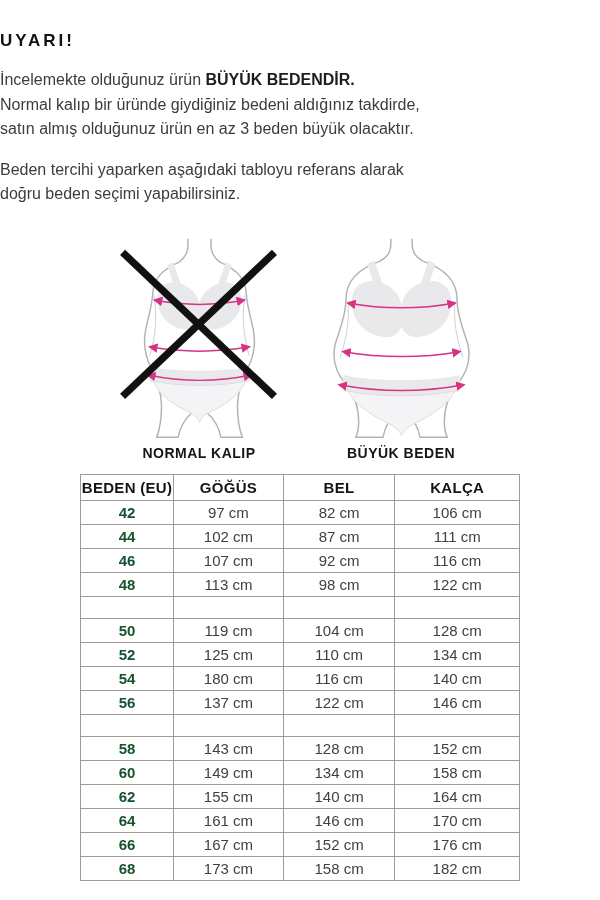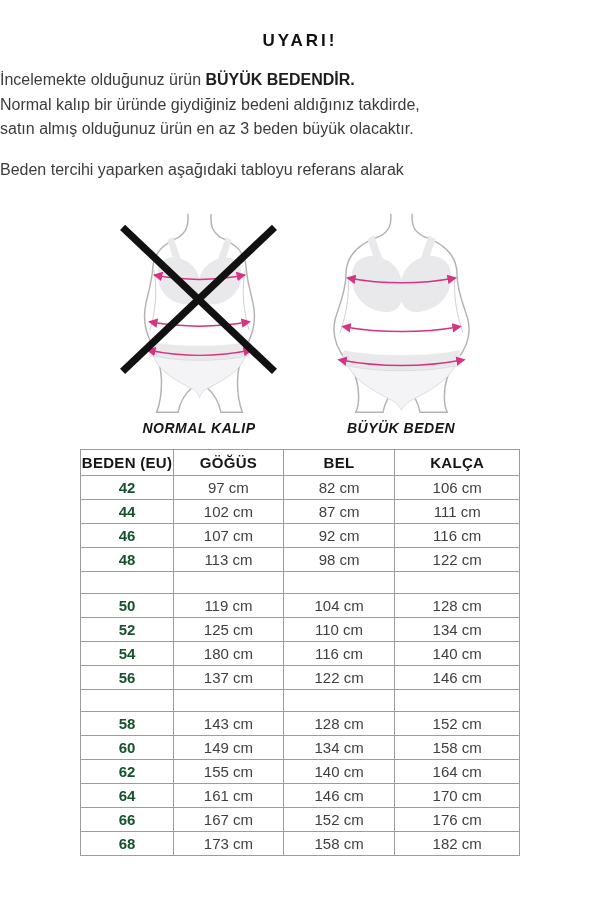--- a/index.html
+++ b/index.html
@@ -5,21 +5,21 @@
   html,body { margin:0; padding:0; }
   body {
     width:600px; height:900px;
     background:#ffffff;
     font-family:"Liberation Sans", sans-serif;
     color:#222;
     overflow:hidden;
   }
   .page-title {
     margin:31px 0 0 0;
-    text-align:center;
+    text-align:left;
     font-size:17px;
     font-weight:bold;
     letter-spacing:3px;
     color:#111;
   }
   .para {
     margin:0;
     text-align:left;
     font-size:16px;
     line-height:24.5px;
@@ -33,21 +33,20 @@
     margin-top:31px;
     display:flex;
     justify-content:center;
     gap:12px;
   }
   .figure-col {
     width:190px;
     display:flex;
     flex-direction:column;
     align-items:center;
-    font-style:italic;
   }
   .figure-label {
     margin-top:5px;
     font-size:14px;
     font-weight:bold;
     letter-spacing:0.5px;
     color:#161616;
     text-align:center;
   }
   table.size-table {
@@ -92,20 +91,21 @@
   <h1 class="page-title">UYARI!</h1>
 
   <p class="para" id="warning-para">
     <span class="line"><span>İncelemekte olduğunuz ürün </span><strong>BÜYÜK BEDENDİR.</strong></span>
     <span class="line">Normal kalıp bir üründe giydiğiniz bedeni aldığınız takdirde,</span>
     <span class="line">satın almış olduğunuz ürün en az 3 beden büyük olacaktır.</span>
   </p>
 
   <p class="para" id="instruction-para">
     <span class="line">Beden tercihi yaparken aşağıdaki tabloyu referans alarak</span>
+    <span class="line">doğru beden seçimi yapabilirsiniz.</span>
   </p>
 
   <div class="figures-row">
 
     <div class="figure-col">
       <svg width="185" height="202" viewBox="0 0 190 206">
         <defs>
           <marker id="ahL" viewBox="0 0 10 10" refX="8" refY="5" markerWidth="6.5" markerHeight="6.5" orient="auto-start-reverse">
             <path d="M0,0 L10,5 L0,10 z" fill="#d63384"></path>
           </marker>

